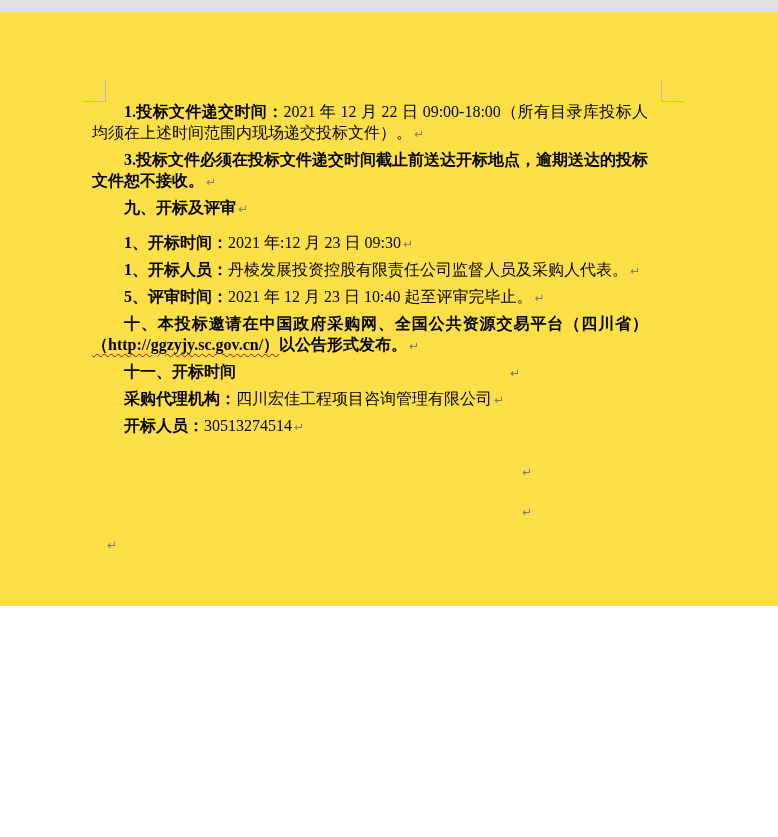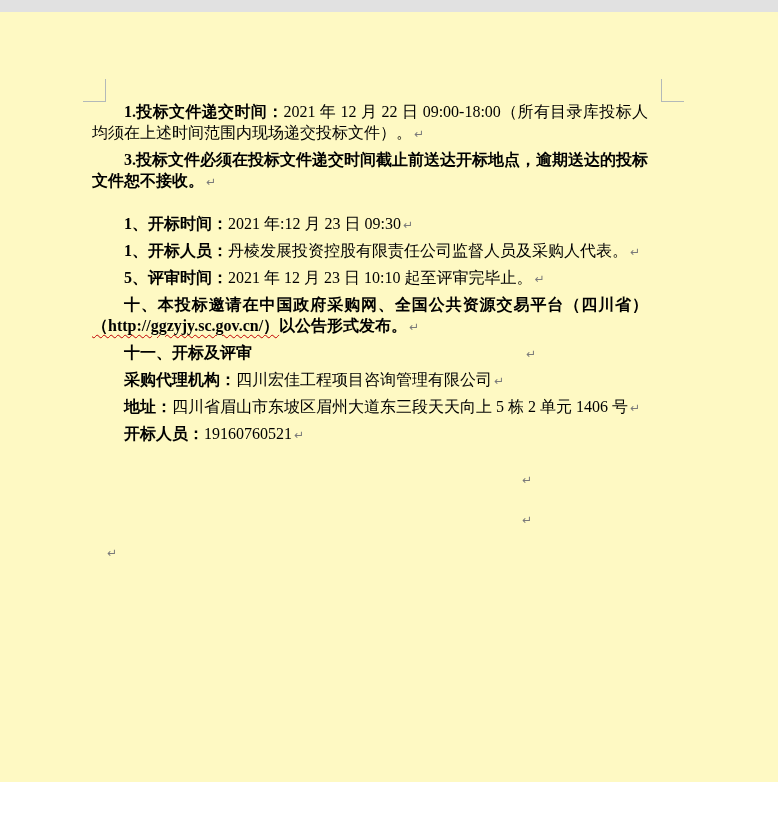--- a/index.html
+++ b/index.html
@@ -3,23 +3,23 @@
 <meta charset="utf-8">
 <style>
   html, body {
     margin: 0;
     padding: 0;
     background: #ffffff;
   }
   #screen {
     position: relative;
     width: 778px;
-    height: 782px;
+    height: 606px;
     overflow: hidden;
-    background: #fef9c3;
+    background: #fde047;
     font-family: "Liberation Serif", "DejaVu Serif", serif;
     color: #000000;
   }
   
   .topband {
     position: absolute;
     left: 0; top: 0;
     width: 778px; height: 12px;
     background: #e1e1e1;
   }
@@ -58,21 +58,21 @@
     margin-left: 2px;
     font-weight: normal;
   }
   .url {
     text-decoration-line: underline;
     text-decoration-style: wavy;
     text-decoration-color: #c00000;
     text-decoration-thickness: 1px;
     text-underline-offset: 3px;
   }
-  .gap { margin-top: 20px; }
+  .gap { margin-top: 12px; }
   .empty { text-indent: 0; }
   .e1 { margin-top: 22px; text-indent: 428px; }
   .e2 { margin-top: 17px; text-indent: 428px; }
   .e3 { margin-top: 10px; text-indent: 13px; }
 </style>
 </head>
 <body>
 
 <div id="screen">
 
@@ -84,37 +84,37 @@
   <div class="mark v" id="m-right-v"></div>
 
   <div id="textarea">
 
     <div class="para"><span class="b">1.投标文件递交时间：</span><span>2021 年 12 月 22 日 09:00-18:00（所有目录库投标人均须在上述时间范围内现场递交投标文件）。</span><span class="pm">↵</span></div>
 
 
     <div class="para"><span class="b">3.投标文件必须在投标文件递交时间截止前送达开标地点，逾期送达的投标文件恕不接收。</span><span class="pm">↵</span></div>
 
 
+    <div class="para"><span class="b">九、开标及评审</span><span class="pm">↵</span></div>
 
     <div class="para gap"><span class="b">1、开标时间：</span><span>2021 年:12 月 23 日 09:30</span><span class="pm">↵</span></div>
 
     <div class="para"><span class="b">1、开标人员：</span><span>丹棱发展投资控股有限责任公司监督人员及采购人代表。</span><span class="pm">↵</span></div>
 
-    <div class="para"><span class="b">5、评审时间：</span><span>2021 年 12 月 23 日 10:10 起至评审完毕止。</span><span class="pm">↵</span></div>
+    <div class="para"><span class="b">5、评审时间：</span><span>2021 年 12 月 23 日 10:40 起至评审完毕止。</span><span class="pm">↵</span></div>
 
     <div class="para"><span class="b">十、本投标邀请在中国政府采购网、全国公共资源交易平台（四川省）</span><span class="b url">（http://ggzyjy.sc.gov.cn/）</span><span class="b">以公告形式发布。</span><span class="pm">↵</span></div>
 
-    <div class="para"><span class="b">十一、开标及评审</span><span>　　　　　　　　　　　　　　　　　</span><span class="pm">↵</span></div>
+    <div class="para"><span class="b">十一、开标时间</span><span>　　　　　　　　　　　　　　　　　</span><span class="pm">↵</span></div>
 
     <div class="para"><span class="b">采购代理机构：</span><span>四川宏佳工程项目咨询管理有限公司</span><span class="pm">↵</span></div>
 
-    <div class="para"><span class="b">地址：</span><span>四川省眉山市东坡区眉州大道东三段天天向上 5 栋 2 单元 1406 号</span><span class="pm">↵</span></div>
 
 
-    <div class="para"><span class="b">开标人员：</span><span>19160760521</span><span class="pm">↵</span></div>
+    <div class="para"><span class="b">开标人员：</span><span>30513274514</span><span class="pm">↵</span></div>
 
     <div class="para empty e1"><span class="pm">↵</span></div>
 
     <div class="para empty e2"><span class="pm">↵</span></div>
 
     <div class="para empty e3"><span class="pm">↵</span></div>
 
   </div>
 </div>
 

